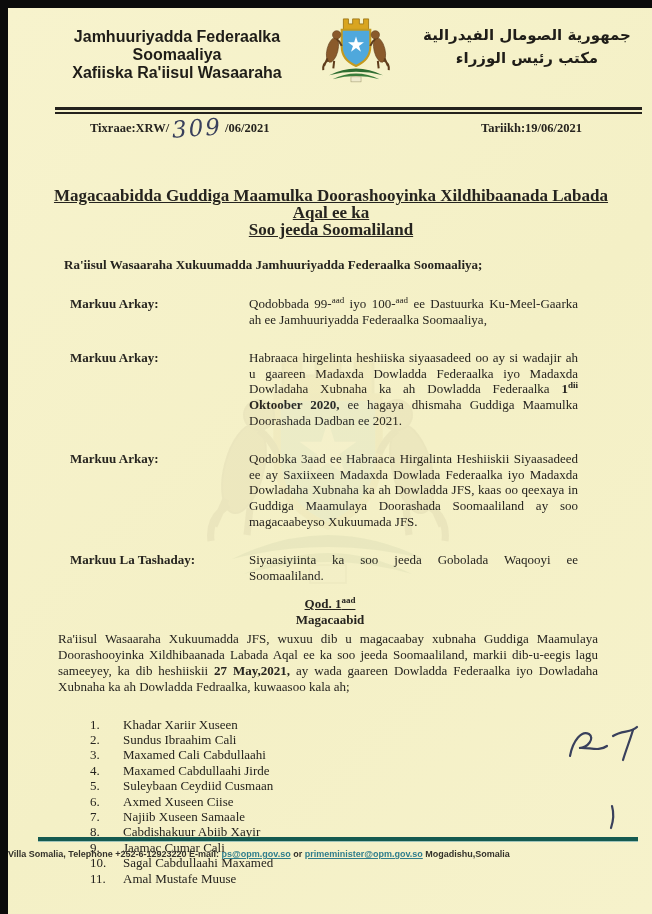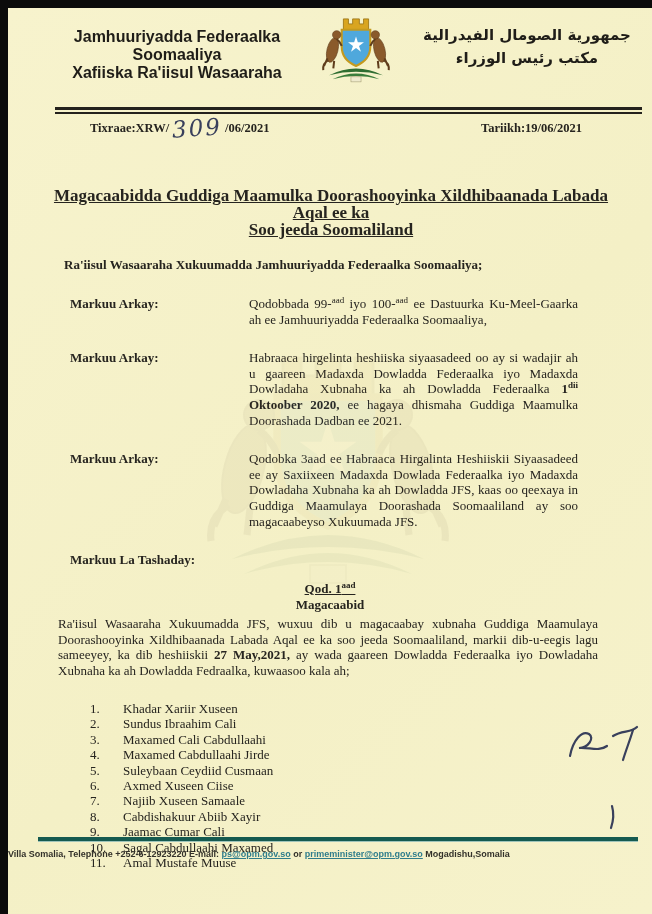--- a/index.html
+++ b/index.html
@@ -118,20 +118,21 @@
   <div class="block">
     <div class="label">Markuu Arkay:</div>
     <div class="btext">Habraaca hirgelinta heshiiska siyaasadeed oo ay si wadajir ah u gaareen Madaxda Dowladda Federaalka iyo Madaxda Dowladaha Xubnaha ka ah Dowladda Federaalka <b>1</b><b><sup>dii</sup></b><b> Oktoober 2020,</b> ee hagaya dhismaha Guddiga Maamulka Doorashada Dadban ee 2021.</div>
   </div>
   <div class="block">
     <div class="label">Markuu Arkay:</div>
     <div class="btext">Qodobka 3aad ee Habraaca Hirgalinta Heshiiskii Siyaasadeed ee ay Saxiixeen Madaxda Dowlada Federaalka iyo Madaxda Dowladaha Xubnaha ka ah Dowladda JFS, kaas oo qeexaya in Guddiga Maamulaya Doorashada Soomaaliland ay soo magacaabeyso Xukuumada JFS.</div>
   </div>
   <div class="block">
     <div class="label">Markuu La Tashaday:</div>
+    <div class="btext">Siyaasiyiinta ka soo jeeda Gobolada Waqooyi ee Soomaaliland.</div>
   </div>
 
   <div class="qod">
     <span><u><b>Qod. 1</b></u><u><b><sup>aad</sup></b></u></span><br>
     <span>Magacaabid</span>
   </div>
   <p class="para">Ra'iisul Wasaaraha Xukuumadda JFS, wuxuu dib u magacaabay xubnaha Guddiga Maamulaya Doorashooyinka Xildhibaanada  Labada Aqal ee ka soo jeeda Soomaaliland, markii dib-u-eegis lagu sameeyey, ka dib heshiiskii <b>27 May,2021,</b> ay wada gaareen Dowladda Federaalka iyo Dowladaha Xubnaha ka ah Dowladda Fedraalka, kuwaasoo kala ah;</p>
 
   <ol class="names">
     <li>Khadar Xariir Xuseen</li>

